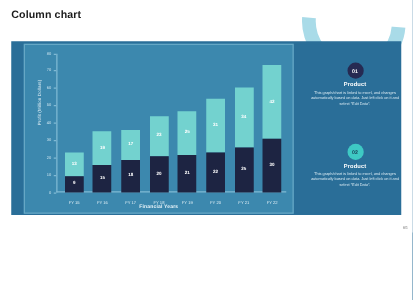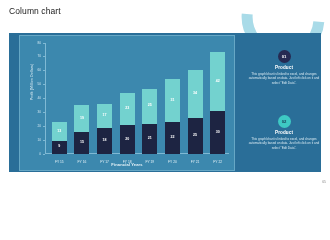--- a/index.html
+++ b/index.html
@@ -15,21 +15,21 @@
     position:absolute;top:-24px;right:6px;width:60px;height:62px;
     border-radius:50%;
     border:11px solid #a9dbe8;
     border-right-color:transparent;border-top-color:transparent;
     transform:rotate(-40deg);
     z-index:1;
   }
 
   .title{
     position:absolute;left:9px;top:6px;
-    font-size:8.5px;font-weight:normal;color:#1b1b1b;
+    font-size:8.5px;font-weight:bold;color:#1b1b1b;
     letter-spacing:.1px;white-space:nowrap;z-index:3;
   }
 
   
   .band{
     position:absolute;left:9px;top:33px;width:312px;height:139px;
     background:#2a6e98;z-index:2;
   }
 
   

